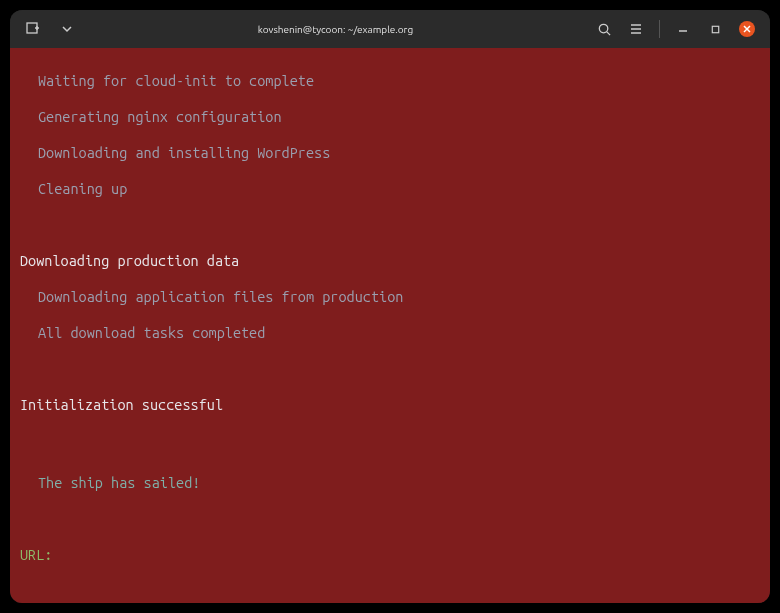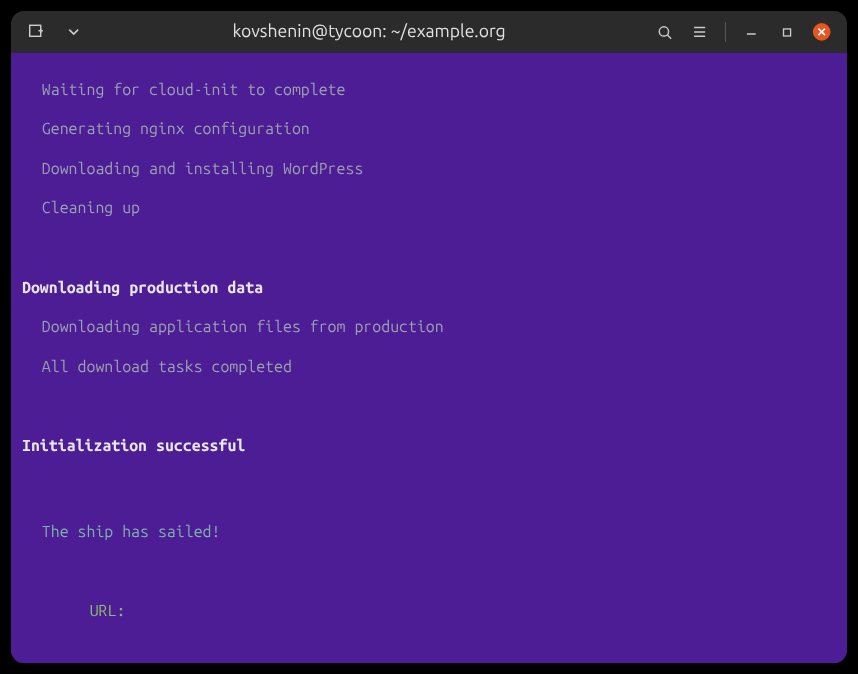--- a/index.html
+++ b/index.html
@@ -35,48 +35,47 @@
     width: 30px; height: 30px;
     display: flex; align-items: center; justify-content: center;
     border-radius: 5px;
     color: #ddd;
   }
   .tb-title {
     flex: 1;
     text-align: center;
     color: #e2e2e2;
     font-family: Ubuntu, 'Segoe UI', sans-serif;
-    font-size: 16px;
+    font-size: 10px;
     font-weight: 400;
   }
   .tb-right { display: flex; align-items: center; gap: 2px; }
   .tb-sep {
     width: 1px; height: 18px; background: #555; margin: 0 6px;
   }
   .close-btn svg circle { fill: #e95420; }
   .terminal {
     flex: 1;
-    background: #4c1d95;
+    background: #7f1d1d;
     padding: 6px 10px 10px 10px;
     color: #cdd6f4;
     line-height: 18px;
     font-size: 14.5px;
     letter-spacing: 0px;
     white-space: pre;
     overflow: hidden;
   }
   .indent { padding-left: 18px; }
   .dim { color: #9aa0b0; }
   .white { color: #e8e8ec; }
-  .bold { font-weight: bold; }
+  .bold { font-weight: normal; }
   .teal { color: #7fb0aa; margin-top: 42px; }
   .label-row { display: flex; }
   .label-key {
     width: 94px;
-    text-align: right;
     color: #8fbc6a;
     flex-shrink: 0;
   }
   .label-val { padding-left: 6px; color: #e8e8ec; }
   .sp { height: 18px; }
 </style>
 </head>
 <body>
 
 <div class="window">

